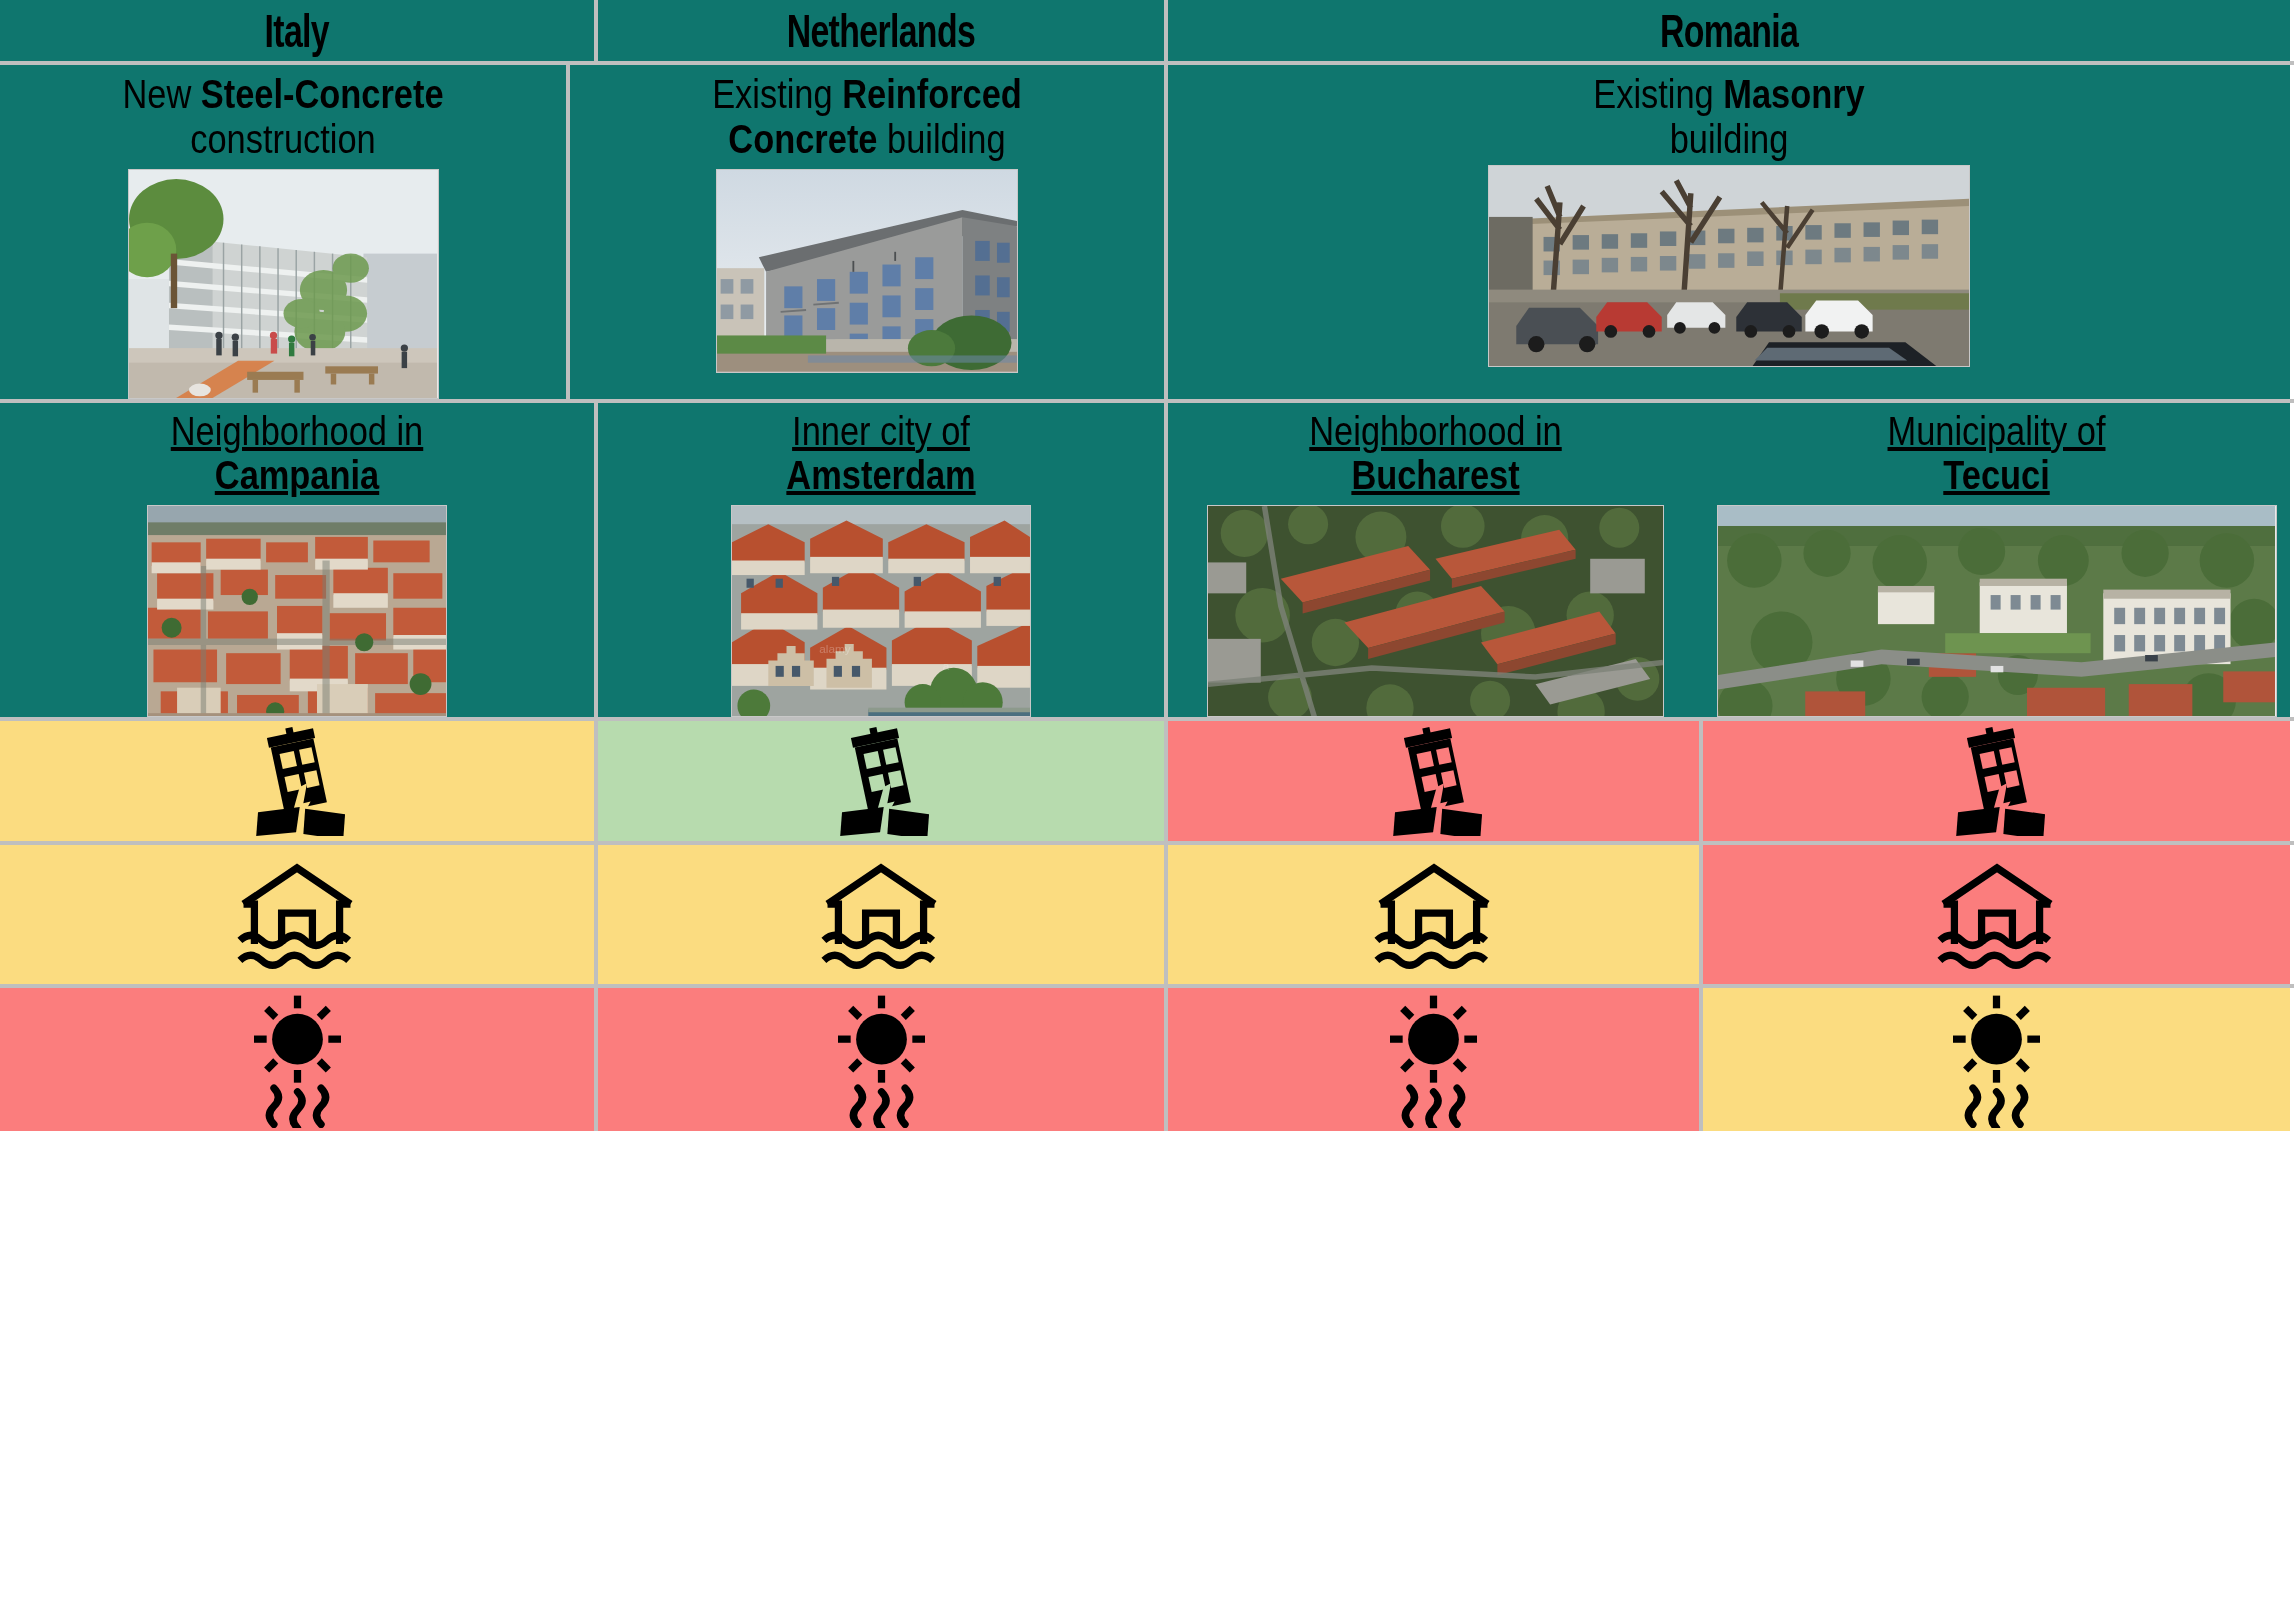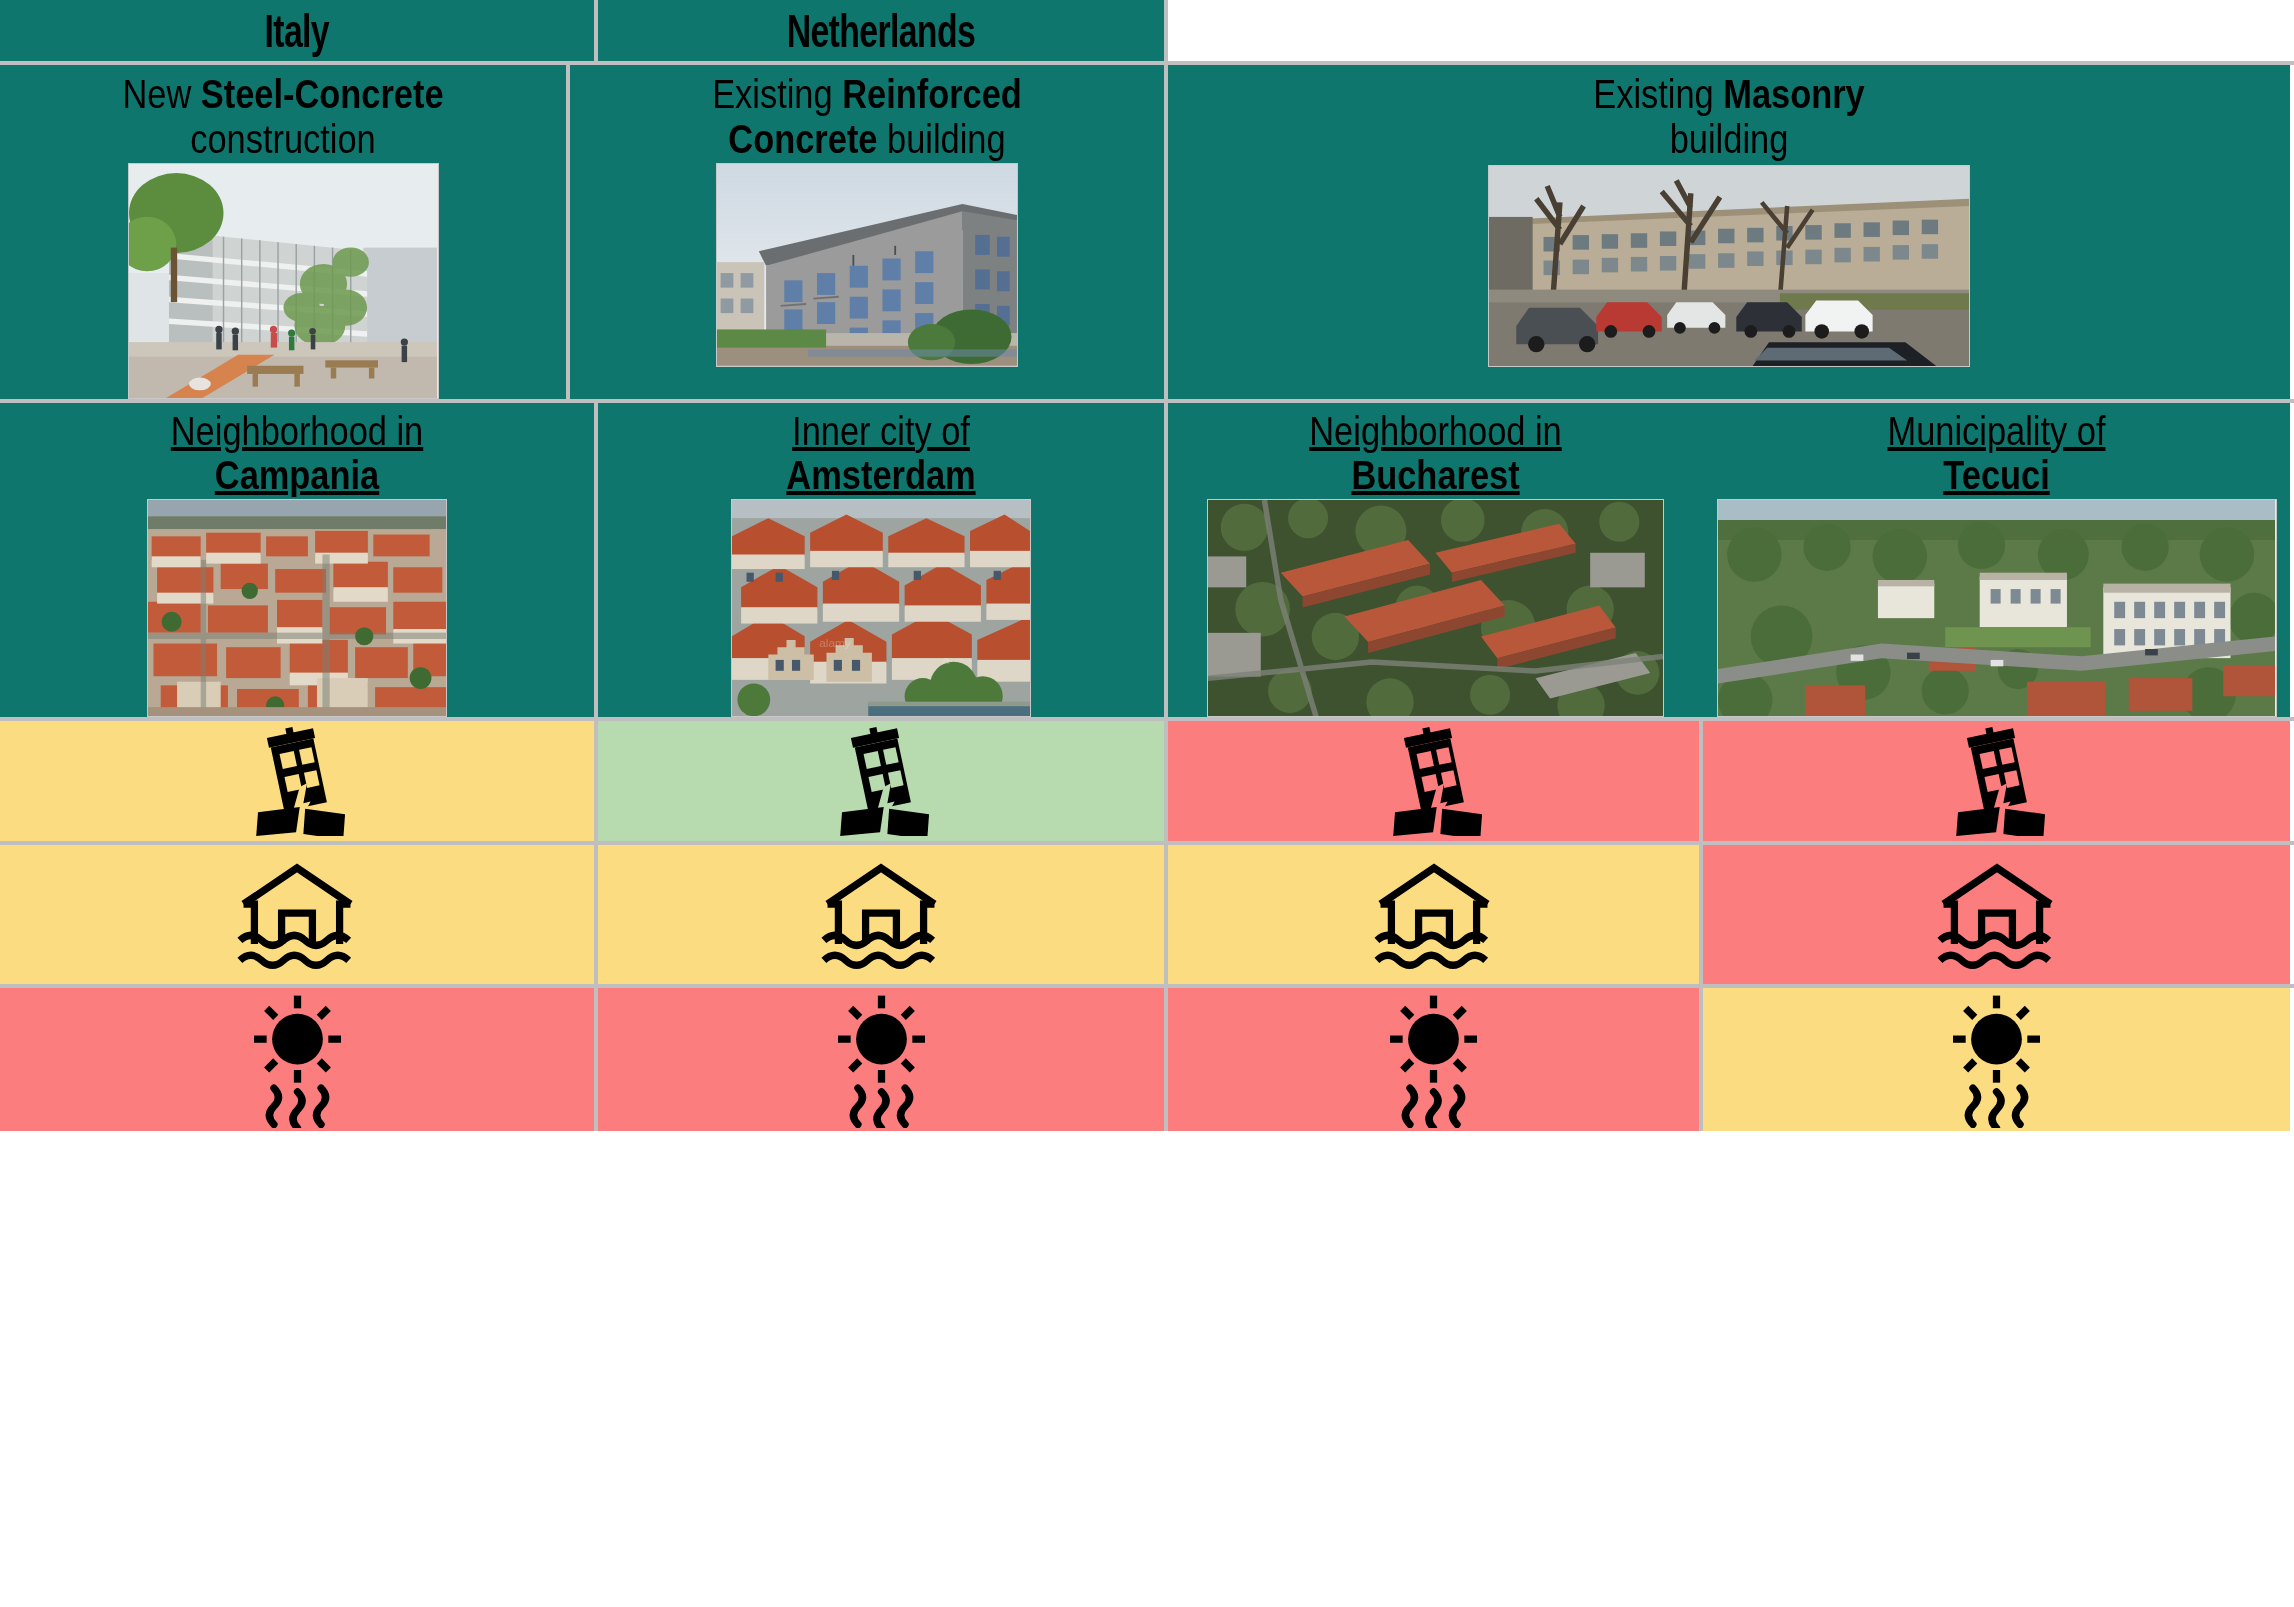--- a/index.html
+++ b/index.html
@@ -51,21 +51,21 @@
     line-height:1.12;
     text-align:center;
     color:#000;
     padding:7.3px 9px 0 9px;
     width:100%;
     box-sizing:border-box;
     transform:scaleX(.86);
   }
   .build-label b{font-weight:bold;}
   .photo{
-    margin-top:1px;
+    margin-top:7px;
     border:0.9px solid #c8c8c8;
     background:#e9e9e9;
     position:relative;
     overflow:hidden;
   }
 
   
   .r-neigh{height:318px;text-decoration:underline;}
   .neigh-label{
     font-size:40px;
@@ -102,20 +102,23 @@
 <body>
 
 <div class="table">
 
   <div class="row r-head bdr-b">
     <div class="cell c1 bdr-r">
       <span class="country-title">Italy</span>
     </div>
     <div class="cell c2 bdr-r">
       <span class="country-title">Netherlands</span>
+    </div>
+    <div class="cell c34">
+      <span class="country-title">Romania</span>
     </div>
   </div>
 
   <div class="row r-build bdr-b">
 
     <div class="cell c2 bdr-r">
       <div class="build-label">
         <span>New </span><b>Steel-Concrete</b><br>
         <span>construction</span>
       </div>

